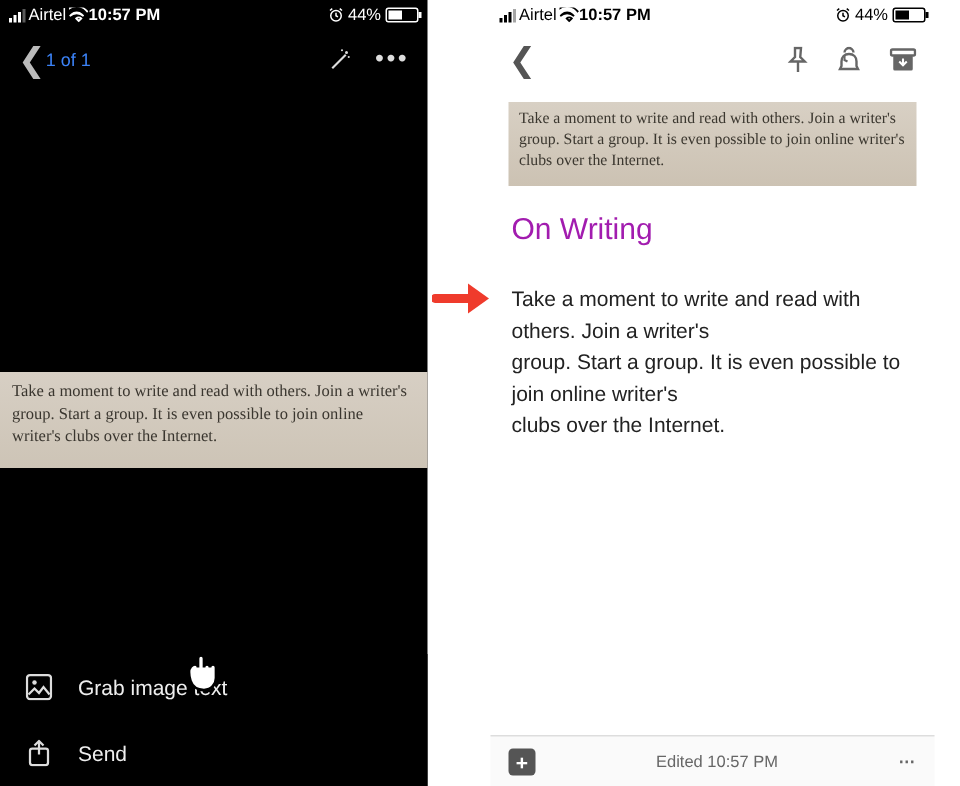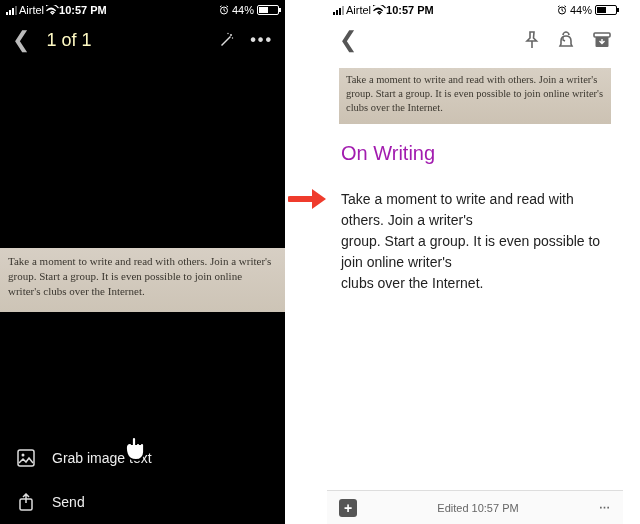--- a/index.html
+++ b/index.html
@@ -13,21 +13,21 @@
   .status { height: 20px; display: flex; align-items: center; padding: 0 6px; font-size: 11px; }
   .status-left { display: flex; align-items: center; gap: 2px; }
   .status-center { flex: 1; text-align: left; font-weight: 600; }
   .status-right { display: flex; align-items: center; gap: 3px; }
   .phone-left .status { color: #fff; }
   .phone-right .status { color: #000; }
 
   
   .hdr-l { height: 40px; display: flex; align-items: center; padding: 0 12px; color: #fff; }
   .hdr-l .back { font-size: 22px; color: #bbb; }
-  .hdr-l .title { margin-left: 16px; color: #fef9c3; font-size: 18px; }
+  .hdr-l .title { color: #3b82f6; font-size: 12px; }
   .hdr-l .sp { flex: 1; }
   .hdr-l .ico { margin-left: 16px; color: #ddd; }
   .wand { font-size: 16px; }
   .dots { letter-spacing: 2px; font-weight: bold; }
 
   
   .img-strip { position: absolute; top: 248px; left: 0; width: 100%; height: 64px; background: linear-gradient(#d7cfc4,#cdc4b6); padding: 6px 8px; font-family: Georgia, "Times New Roman", serif; font-size: 11px; line-height: 1.35; color: #3a362f; }
 
   
   .sheet { position: absolute; left: 0; bottom: 0; width: 100%; background: #000; color: #eee; }

